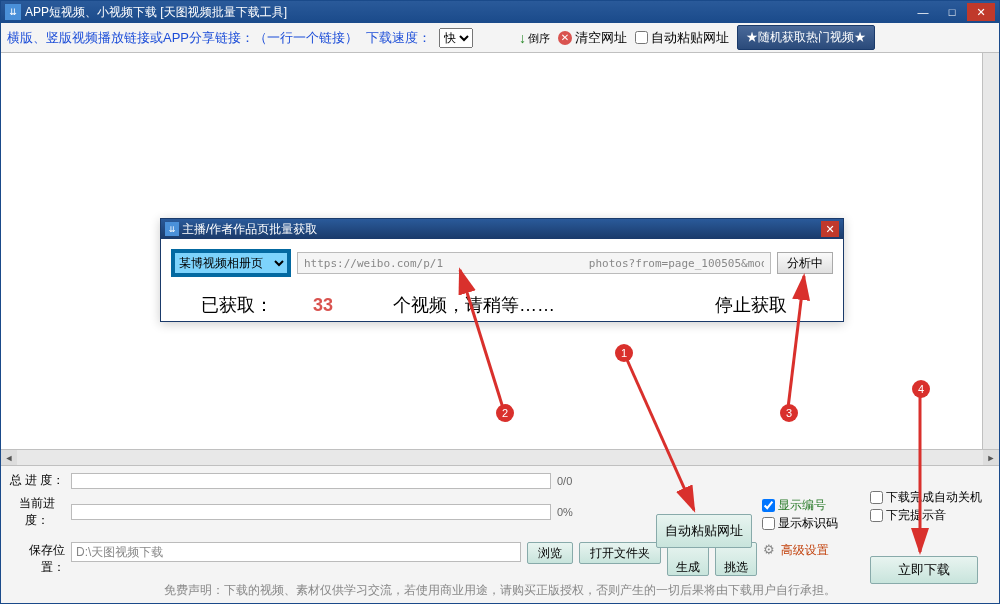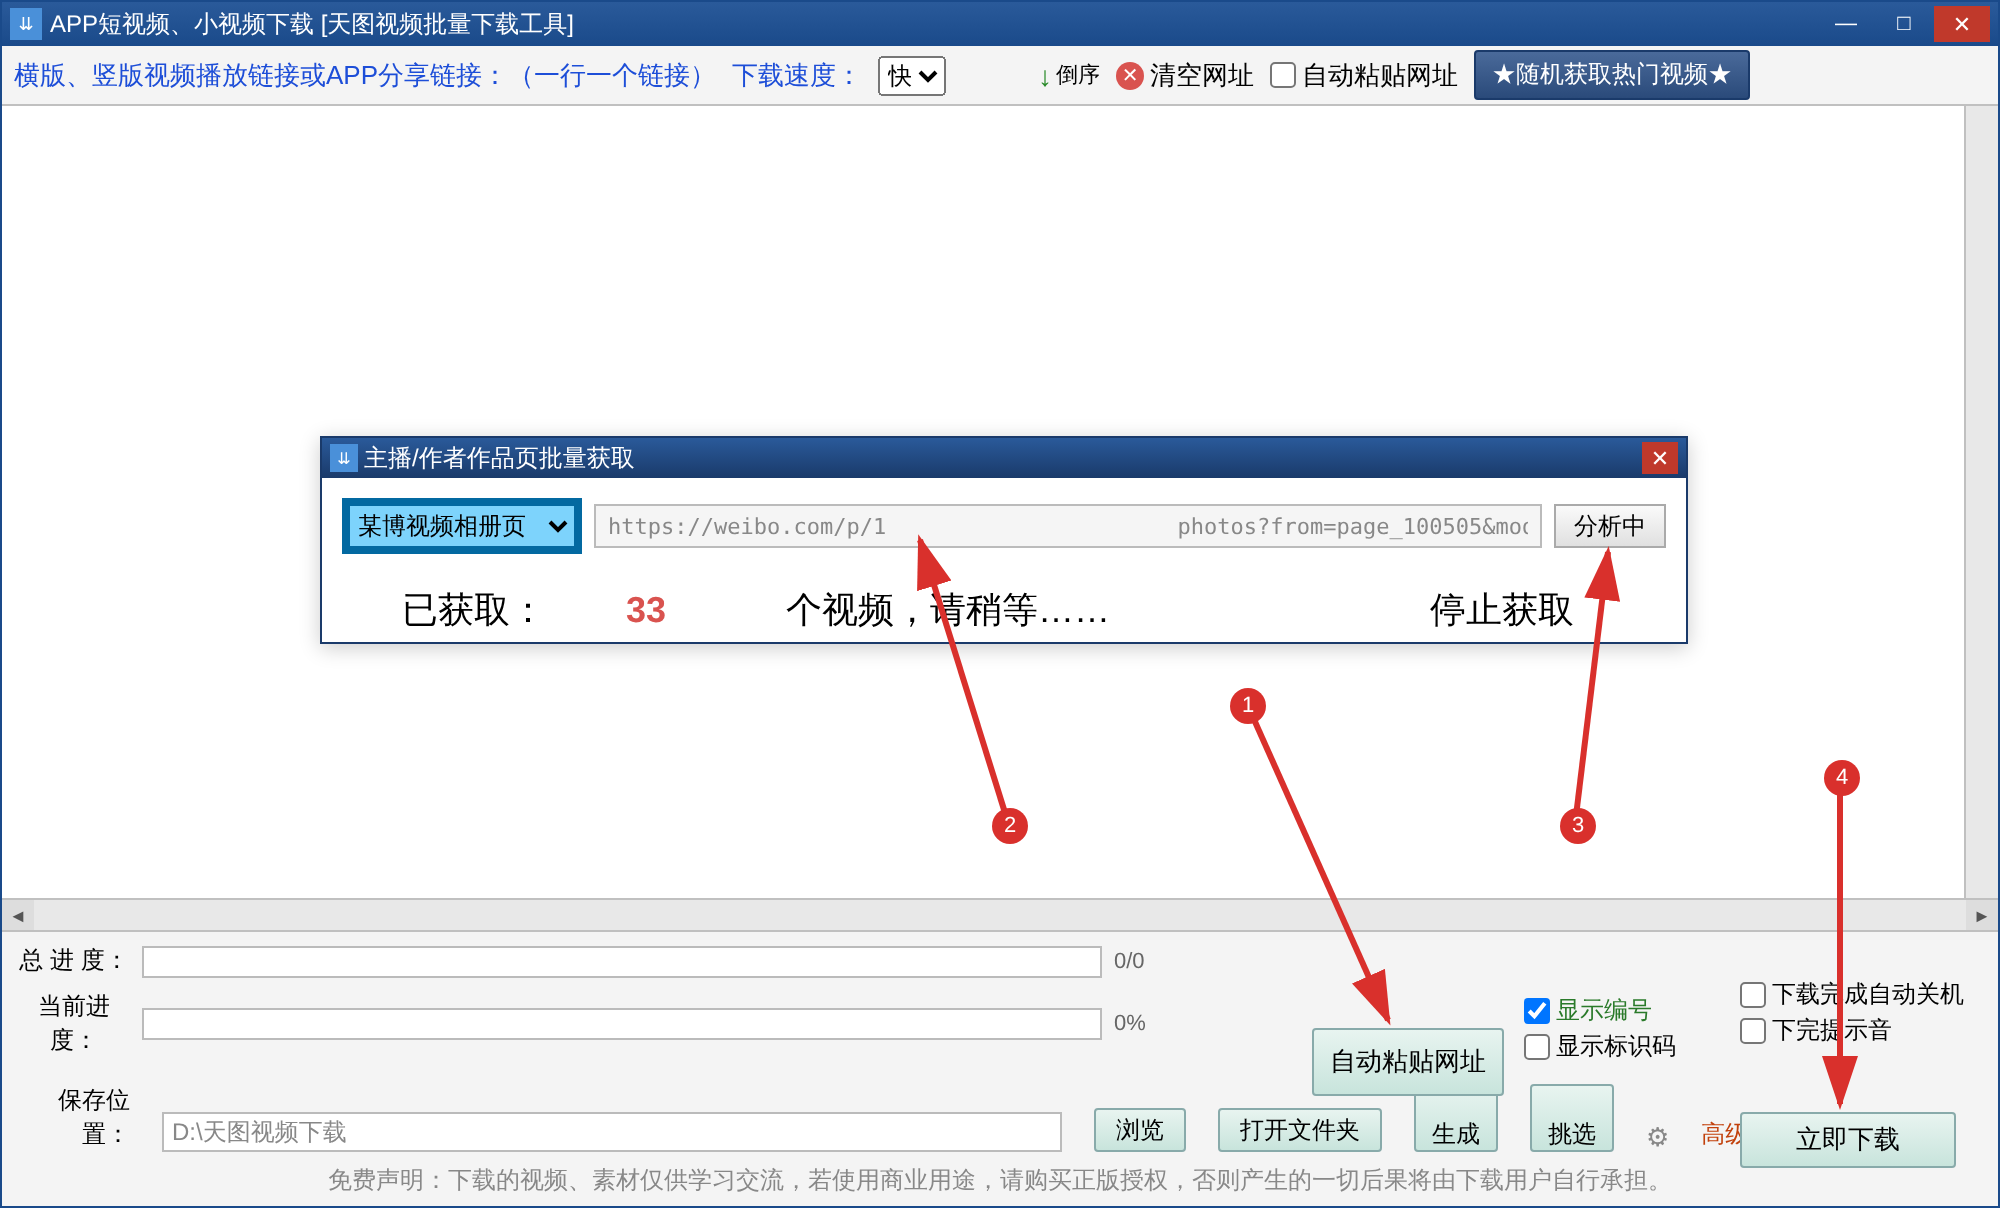--- a/index.html
+++ b/index.html
@@ -283,22 +283,22 @@
   position: absolute;
   left: 870px; top: 556px;
   width: 108px; height: 28px;
   border: 1px solid #8aa;
   background: linear-gradient(#e8f4f0,#c8e4dc);
   font-size: 13px;
   border-radius: 2px;
 }
 .save-row {
   display: flex;
-  align-items: flex-end;
-  gap: 16px;
+  align-items: flex-start;
+  gap: 6px;
   font-size: 12px;
   margin-top: 13px;
 }
 .save-row .plabel { width: 56px; text-align: right; }
 .save-row input.path {
   width: 450px; height: 20px;
   border: 1px solid #bbb;
   padding: 0 4px;
   color: #888;
   font-size: 12px;

